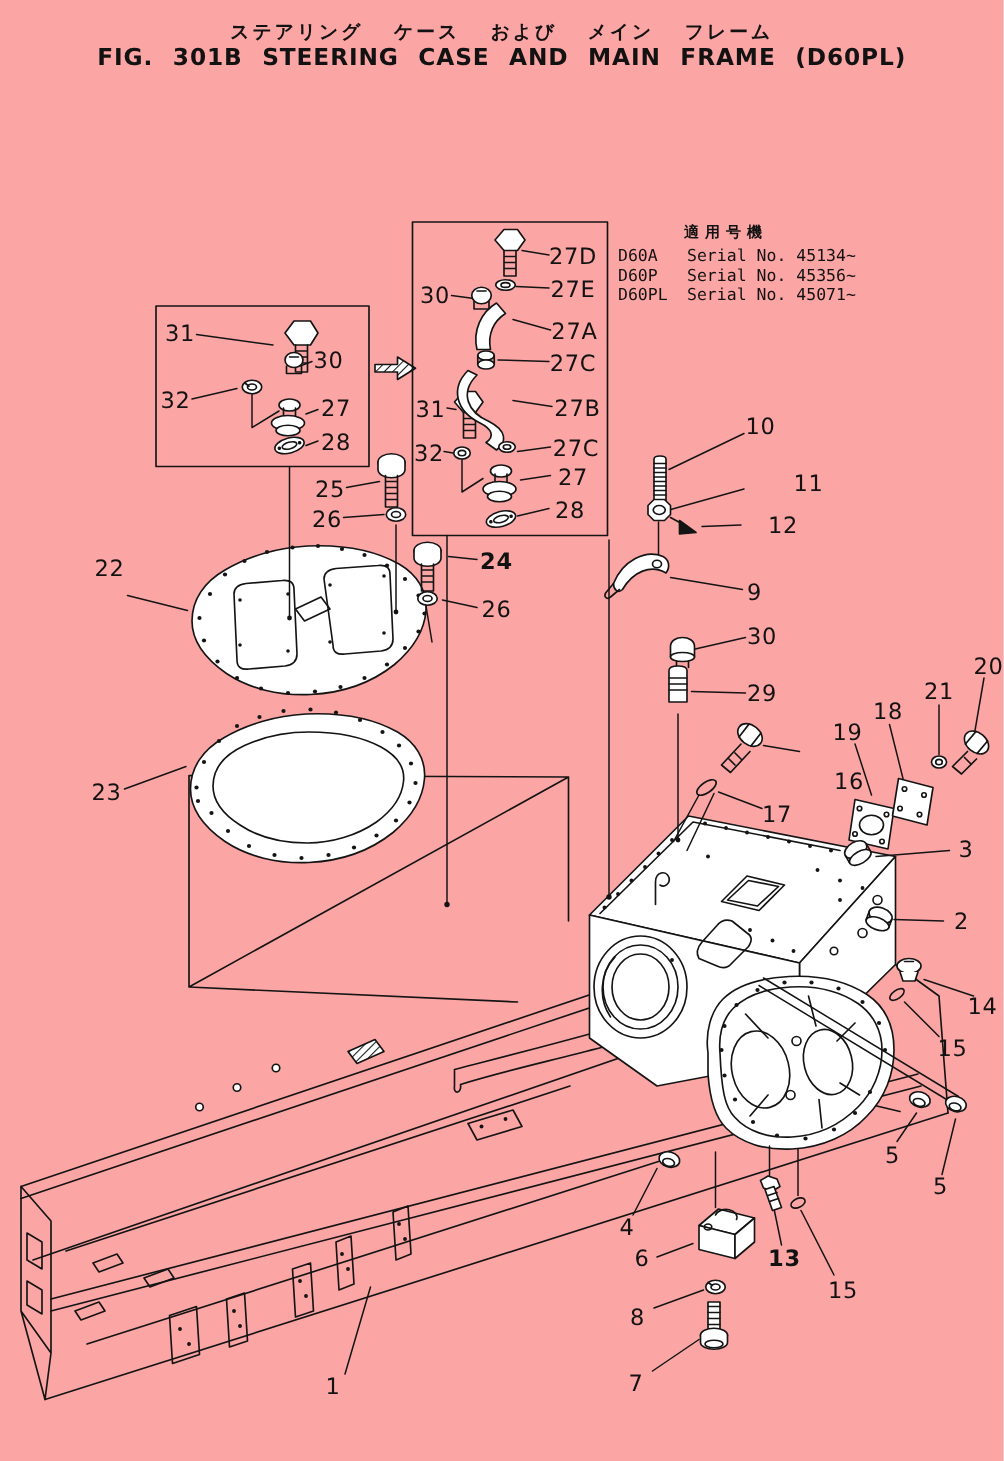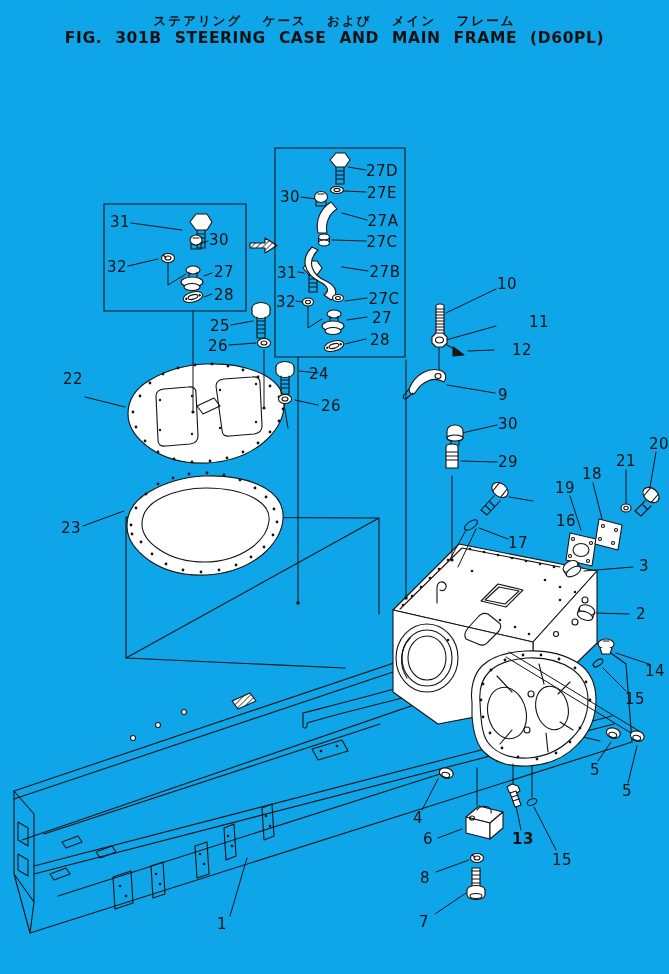--- a/index.html
+++ b/index.html
@@ -1,16 +1,16 @@
 <!DOCTYPE html>
 <html><head>
 <meta charset="utf-8">
 <style>
   html,body{margin:0;padding:0;background:#e8e8e8;}
-  .page{position:relative;width:669px;height:974px;background:#0ea5e9;overflow:hidden;
+  .page{position:relative;width:669px;height:974px;background:#fca5a5;overflow:hidden;
         font-family:"DejaVu Sans",sans-serif;color:#121212;}
   .title-ja{position:absolute;top:13px;left:0;right:0;text-align:center;
             font-size:12.5px;font-weight:bold;letter-spacing:2px;word-spacing:14px;white-space:nowrap;}
   .title-en{position:absolute;top:29px;left:0;right:0;text-align:center;
             font-size:15.5px;font-weight:bold;letter-spacing:0.6px;word-spacing:7px;white-space:nowrap;}
   .serial-block{position:absolute;left:412px;top:149px;
             font-family:"DejaVu Sans Mono","DejaVu Sans",monospace;font-size:11px;line-height:13px;}
   .serial-heading{margin-left:44px;font-size:10px;font-weight:bold;letter-spacing:4px;margin-bottom:2px;
             font-family:"DejaVu Sans",sans-serif;}
   .serial-row{display:flex;white-space:pre;}
@@ -21,20 +21,35 @@
             color:#121212;white-space:nowrap;}
 </style>
 </head>
 <body>
 
 <div class="page">
 
   <div class="title-ja">ステアリング ケース および メイン フレーム</div>
   <div class="title-en">FIG. 301B STEERING CASE AND MAIN FRAME (D60PL)</div>
 
+  <div class="serial-block">
+    <div class="serial-heading">適用号機</div>
+    <div class="serial-row">
+      <span class="model">D60A</span>
+      <span>Serial No. 45134~</span>
+    </div>
+    <div class="serial-row">
+      <span class="model">D60P</span>
+      <span>Serial No. 45356~</span>
+    </div>
+    <div class="serial-row">
+      <span class="model">D60PL</span>
+      <span>Serial No. 45071~</span>
+    </div>
+  </div>
 
   <svg class="diagram" width="669" height="974" viewBox="0 0 669 974" stroke="#141414" fill="none" stroke-width="1.1" stroke-linecap="round" stroke-linejoin="round">
     <defs>
       <pattern id="hatch" width="4" height="4" patternUnits="userSpaceOnUse" patternTransform="rotate(45)">
         <rect width="4" height="4" fill="#ffffff" stroke="none"></rect>
         <line x1="0" y1="0" x2="0" y2="4" stroke="#141414" stroke-width="1.4"></line>
       </pattern>
     </defs>
 
     <g>
@@ -467,21 +482,21 @@
   </svg>
 
   <div id="callouts">
       <div class="callout" style="left: 120px; top: 222px;">31</div>
       <div class="callout" style="left: 219px; top: 240px;">30</div>
       <div class="callout" style="left: 117px; top: 267px;">32</div>
       <div class="callout" style="left: 224px; top: 272px;">27</div>
       <div class="callout" style="left: 224px; top: 295px;">28</div>
       <div class="callout" style="left: 220px; top: 326px;">25</div>
       <div class="callout" style="left: 218px; top: 346px;">26</div>
-      <div class="callout" style="left: 319px; top: 374px;">24</div>
+      <div class="callout" style="left: 331px; top: 374px; font-weight: bold;">24</div>
       <div class="callout" style="left: 331px; top: 406px;">26</div>
       <div class="callout" style="left: 73px; top: 379px;">22</div>
       <div class="callout" style="left: 71px; top: 528px;">23</div>
       <div class="callout" style="left: 382px; top: 171px;">27D</div>
       <div class="callout" style="left: 290px; top: 197px;">30</div>
       <div class="callout" style="left: 382px; top: 193px;">27E</div>
       <div class="callout" style="left: 383px; top: 221px;">27A</div>
       <div class="callout" style="left: 382px; top: 242px;">27C</div>
       <div class="callout" style="left: 287px; top: 273px;">31</div>
       <div class="callout" style="left: 385px; top: 272px;">27B</div>

